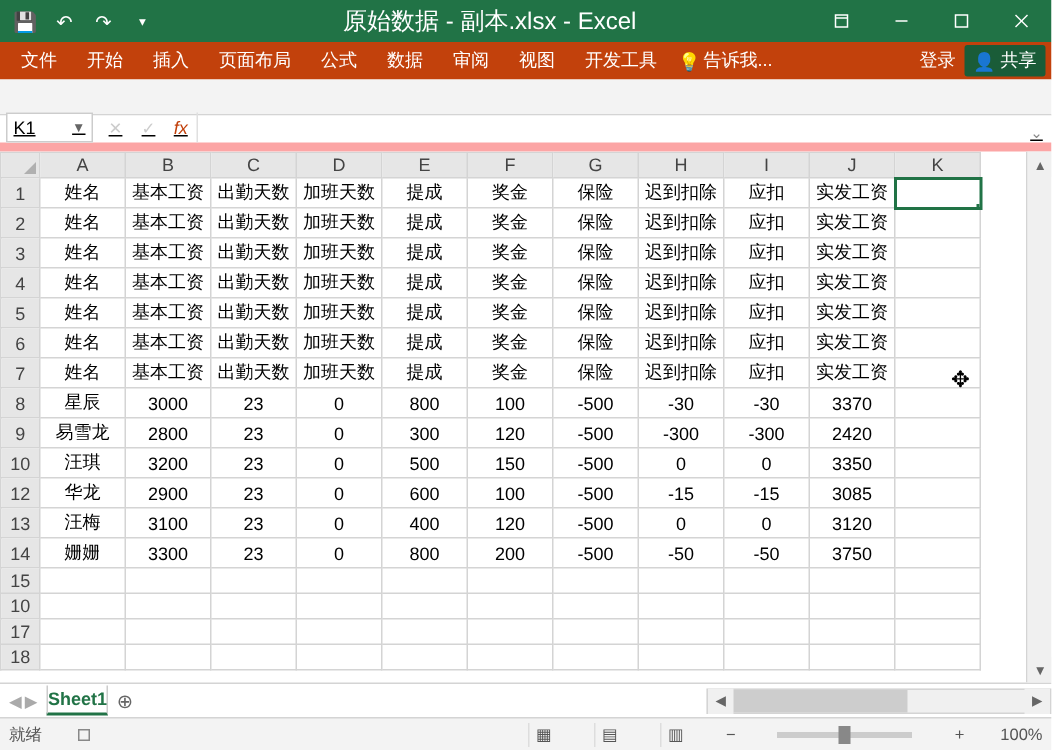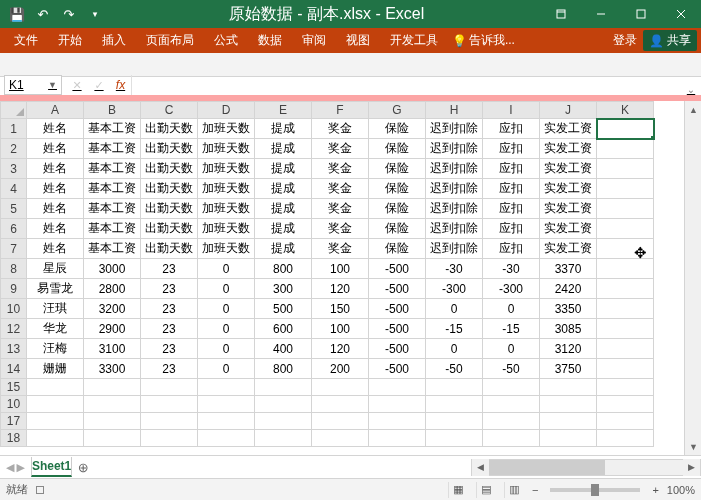--- a/index.html
+++ b/index.html
@@ -48,21 +48,21 @@
 
 .sheet-tabs { height: 23px; border-top: 1px solid #d4d4d4; display: flex; align-items: center; background: #fff; font-size: 12px; }
 .sheet-nav { padding: 0 6px; display: flex; gap: 2px; color: #aaa; font-size: 11px; }
 .sheet-tab { padding: 2px 0; border: 1px solid #ccc; border-top: none; background: #fff; color: #217346; font-weight: bold; border-bottom: 2px solid #217346; }
 .sheet-add { width: 22px; display: flex; align-items: center; justify-content: center; color: #666; font-size: 13px; }
 .sheet-tabs .spacer { flex: 1; }
 .hscroll { display: flex; align-items: center; width: 230px; background: #f0f0f0; height: 17px; border: 1px solid #d4d4d4; }
 .hscroll .track { flex: 1; position: relative; height: 100%; }
 .hscroll .thumb-h { position: absolute; left: 0; top: 0; height: 100%; width: 60%; background: #cdcdcd; }
 
-.statusbar { height: 22px; background: #f3f3f3; border-top: 1px solid #d4d4d4; display: flex; align-items: center; font-size: 11px; color: #555; padding: 0 6px; gap: 8px; }
+.statusbar { height: 22px; background: #f3f3f3; border-top: 1px solid #d4d4d4; display: flex; align-items: center; font-size: 11px; color: #555; padding: 0 6px; gap: 24px; }
 .statusbar .spacer { flex: 1; }
 .view-btn { width: 20px; height: 16px; display: flex; align-items: center; justify-content: center; border-left: 1px solid #ddd; }
 .zoom-slider { width: 90px; height: 4px; background: #ccc; position: relative; margin: 0 4px; }
 .zoom-slider::before { content: ""; position: absolute; left: 50%; top: -4px; width: 1px; height: 12px; background: #999; }
 .zoom-slider .handle { position: absolute; left: 50%; top: -4px; width: 8px; height: 12px; background: #888; transform: translateX(-50%); }
 .record-icon { width: 8px; height: 8px; border: 1px solid #888; display: inline-block; }
 .cursor-overlay { position: absolute; left: 634px; top: 143px; pointer-events: none; font-size: 15px; color: #000; }
 </style>
 </head>
 <body>

